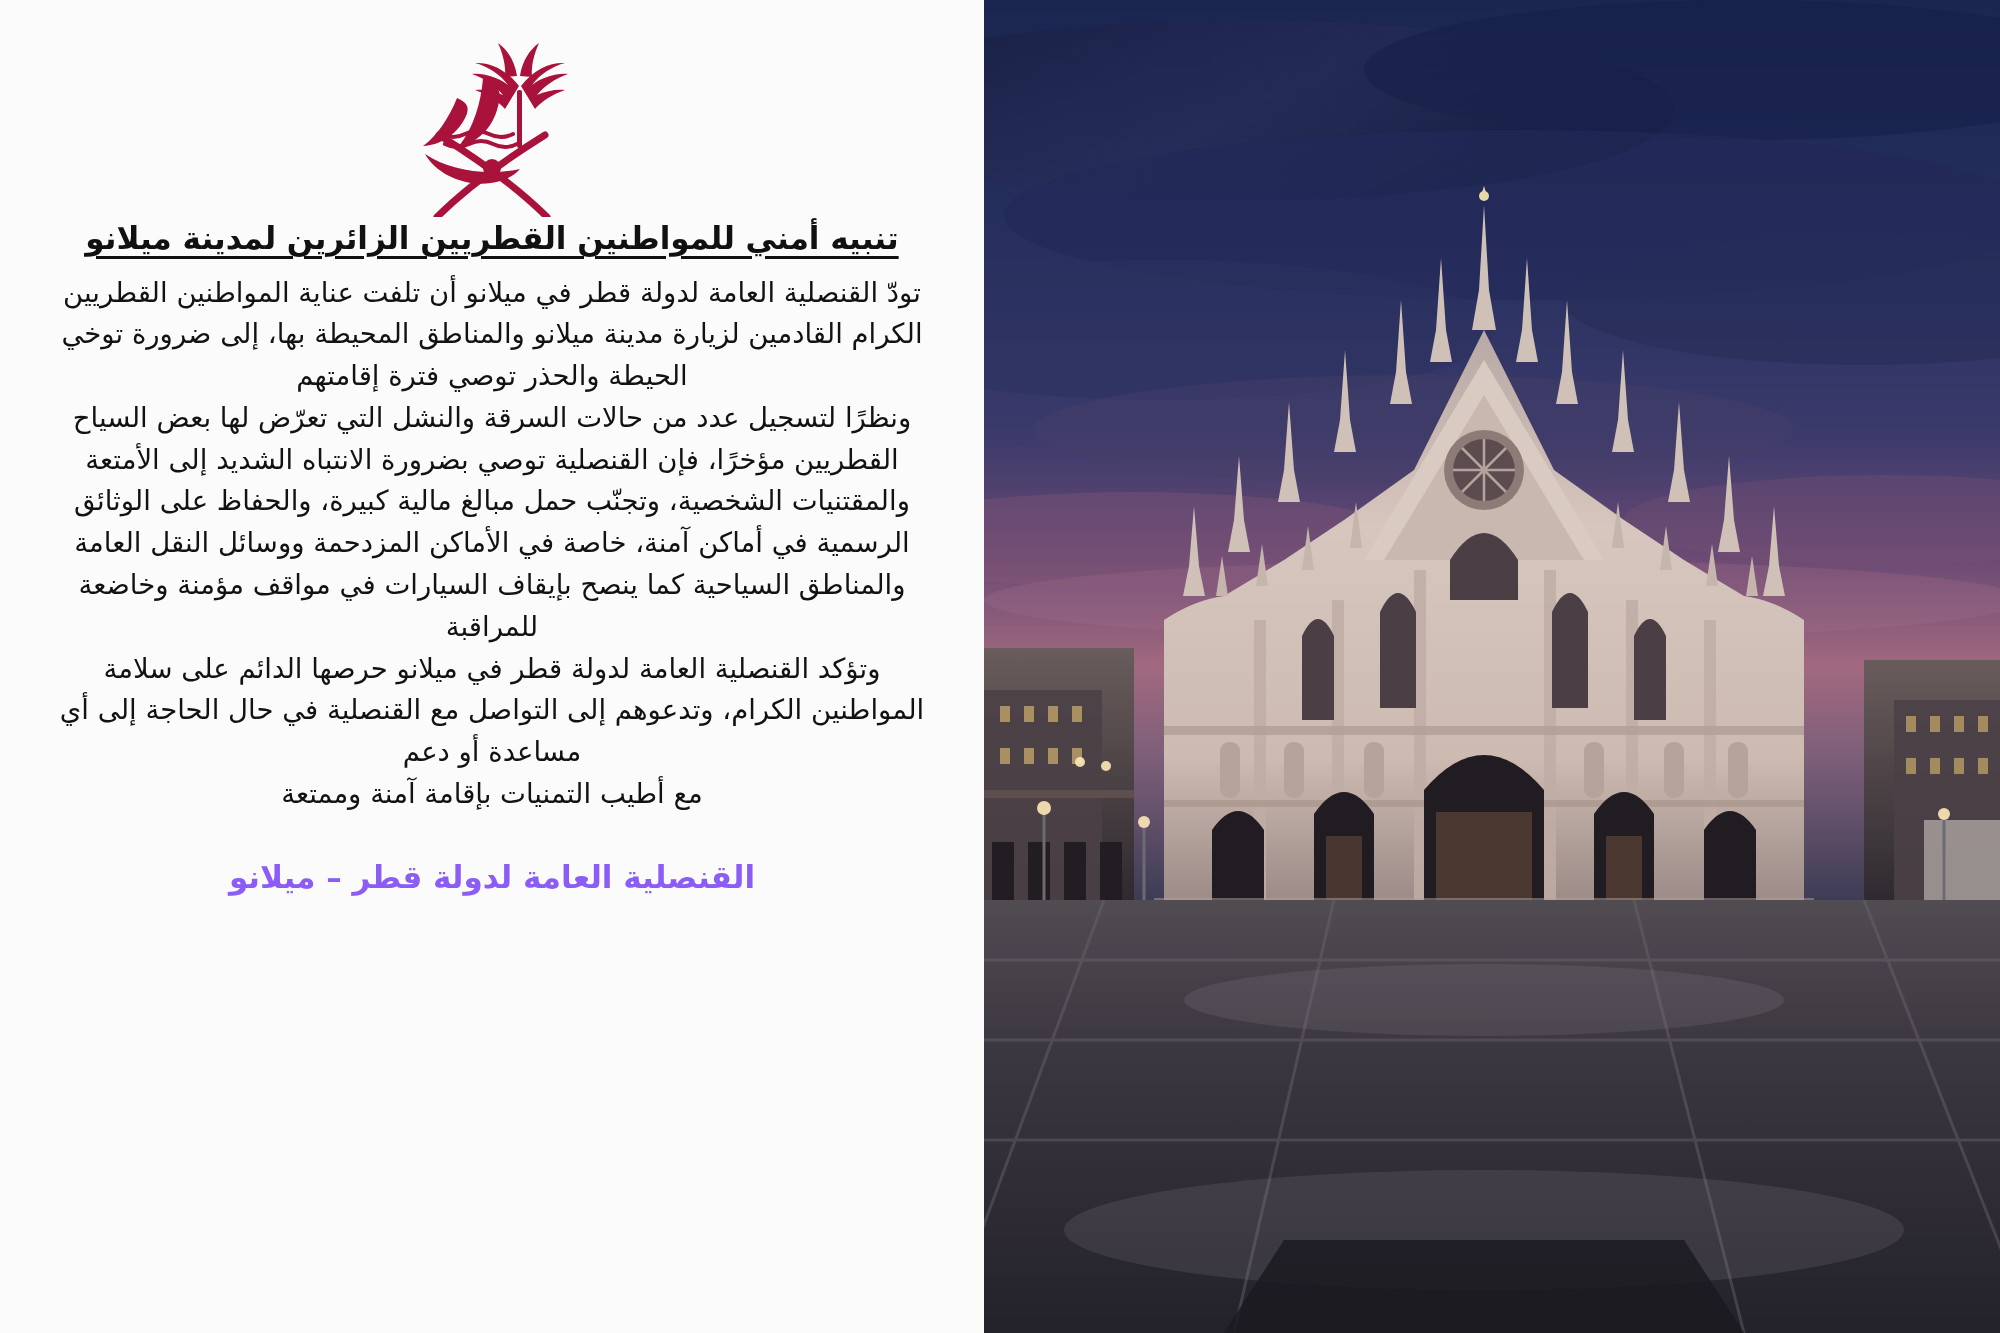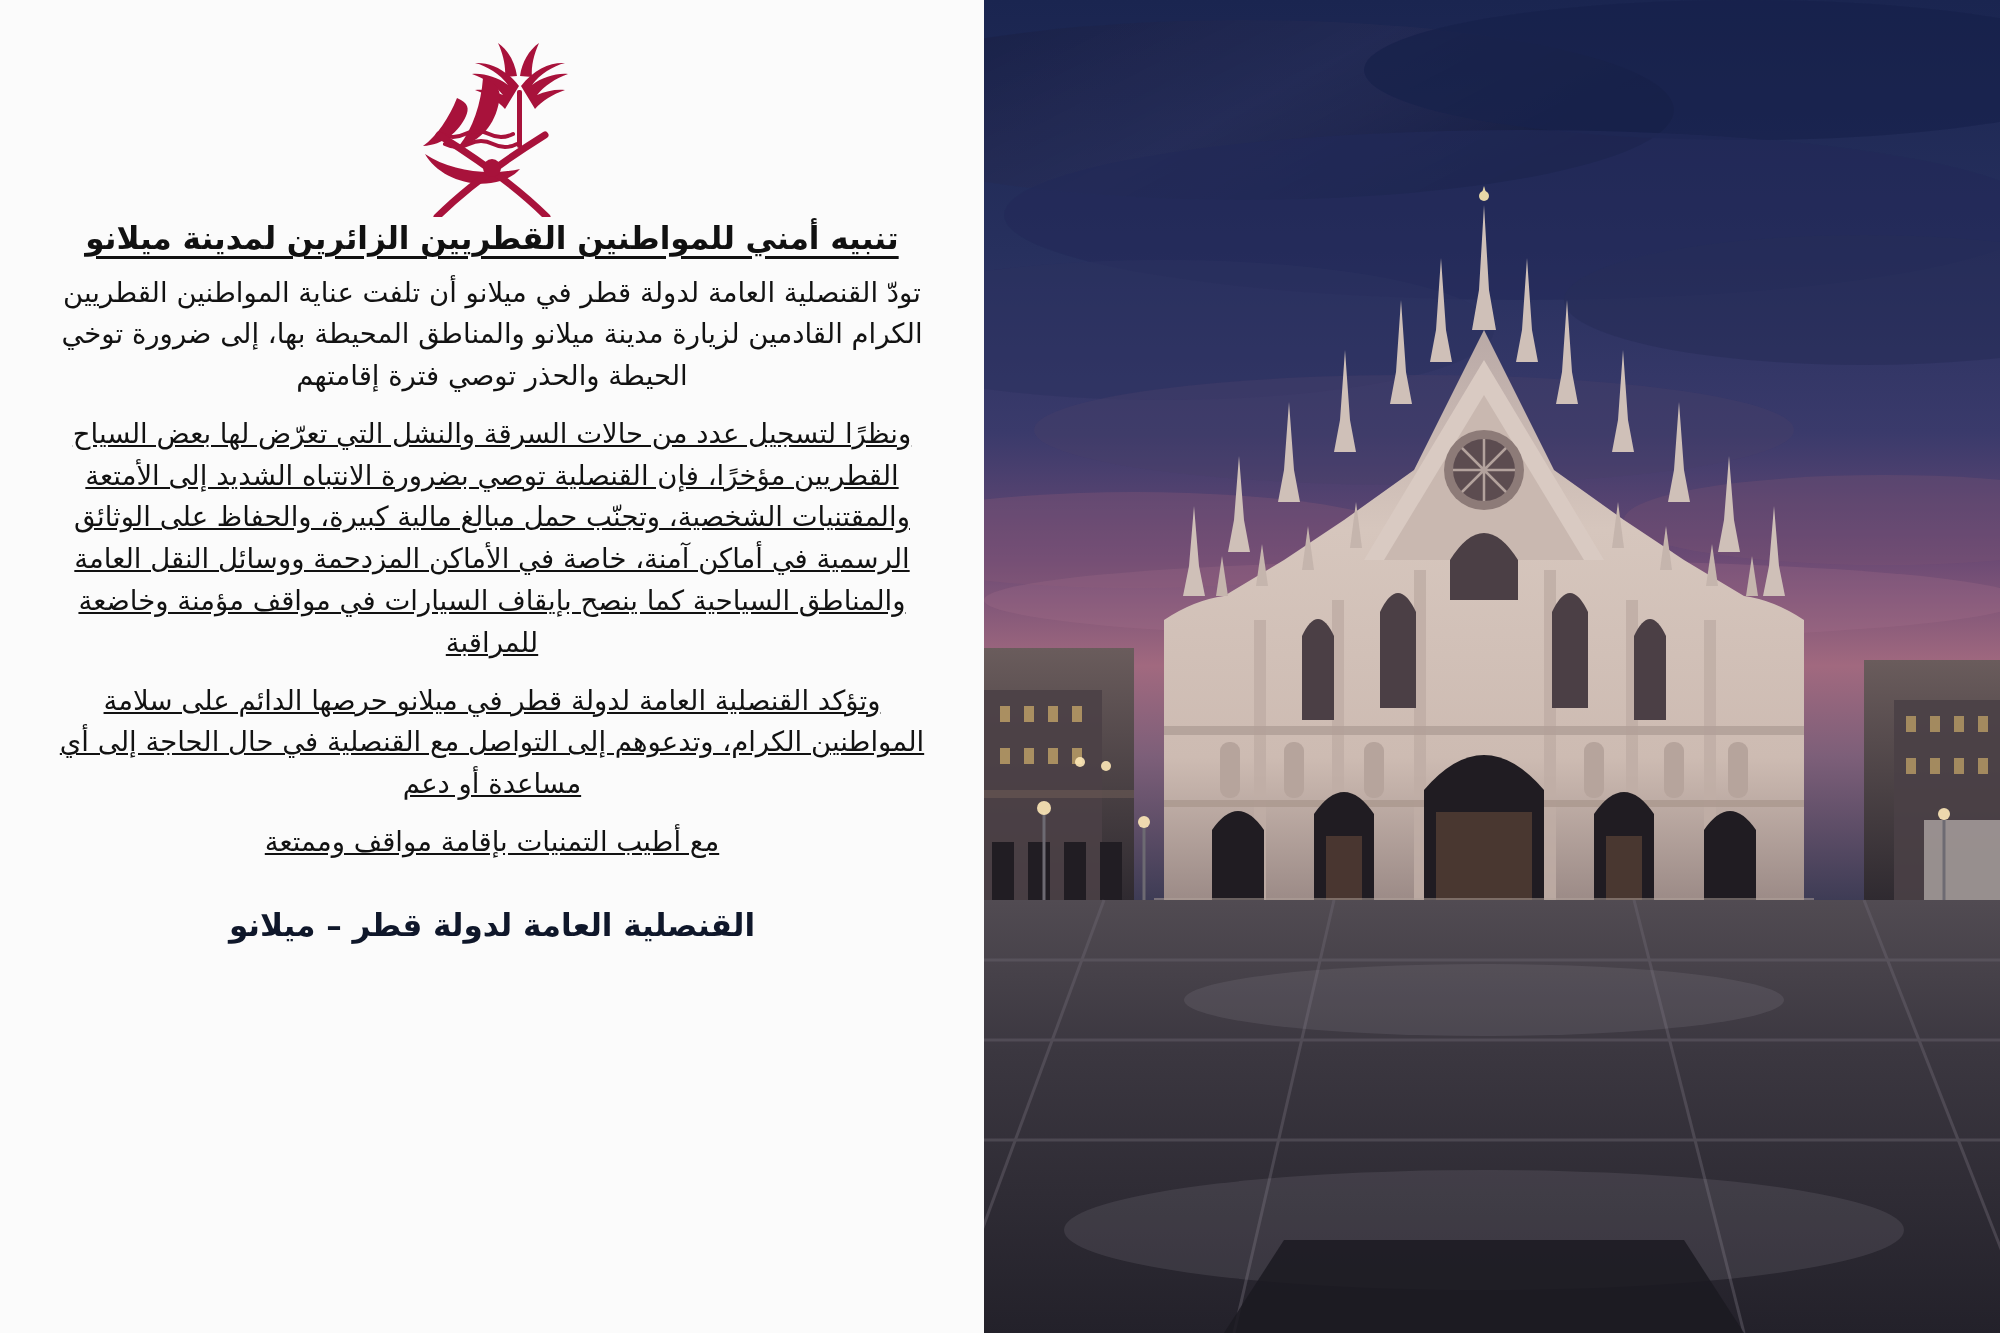--- a/index.html
+++ b/index.html
@@ -68,28 +68,27 @@
 
   .notice-para {
     font-size: 27.5px;
     line-height: 1.52;
     color: #121212;
     margin: 0 auto;
     max-width: 880px;
     font-weight: 400;
   }
   .notice-para + .notice-para {
-    margin-top: 16px;
-    text-decoration: underline;
+    margin-top: 0;
   }
 
   .notice-sign {
     font-size: 31px;
     font-weight: 700;
-    color: #0f172a;
+    color: #8b5cf6;
     margin-top: 44px;
     text-align: center;
     direction: rtl;
   }
 
   
   .photo-panel {
     position: relative;
     width: 1016px;
     height: 1333px;
@@ -138,21 +137,21 @@
         </svg>
       </span>
     </div>
 
     <div class="notice-body">
       <h1 class="notice-title">تنبيه أمني للمواطنين القطريين الزائرين لمدينة ميلانو</h1>
 
       <p class="notice-para">تودّ القنصلية العامة لدولة قطر في ميلانو أن تلفت عناية المواطنين القطريين الكرام القادمين لزيارة مدينة ميلانو والمناطق المحيطة بها، إلى ضرورة توخي الحيطة والحذر توصي فترة إقامتهم</p>
       <p class="notice-para">ونظرًا لتسجيل عدد من حالات السرقة والنشل التي تعرّض لها بعض السياح القطريين مؤخرًا، فإن القنصلية توصي بضرورة الانتباه الشديد إلى الأمتعة والمقتنيات الشخصية، وتجنّب حمل مبالغ مالية كبيرة، والحفاظ على الوثائق الرسمية في أماكن آمنة، خاصة في الأماكن المزدحمة ووسائل النقل العامة والمناطق السياحية كما ينصح بإيقاف السيارات في مواقف مؤمنة وخاضعة للمراقبة</p>
       <p class="notice-para">وتؤكد القنصلية العامة لدولة قطر في ميلانو حرصها الدائم على سلامة المواطنين الكرام، وتدعوهم إلى التواصل مع القنصلية في حال الحاجة إلى أي مساعدة أو دعم</p>
-      <p class="notice-para">مع أطيب التمنيات بإقامة مواقف وممتعة</p>
+      <p class="notice-para">مع أطيب التمنيات بإقامة آمنة وممتعة</p>
 
       <div class="notice-sign">القنصلية العامة لدولة قطر – ميلانو</div>
     </div>
   </section>
 
   <section class="photo-panel">
     <svg viewBox="0 0 1016 1333" preserveAspectRatio="xMidYMid slice" aria-hidden="true">
       <defs>
         <linearGradient id="sky" x1="0" y1="0" x2="0" y2="1">
           <stop offset="0%" stop-color="#1a2550"></stop>

